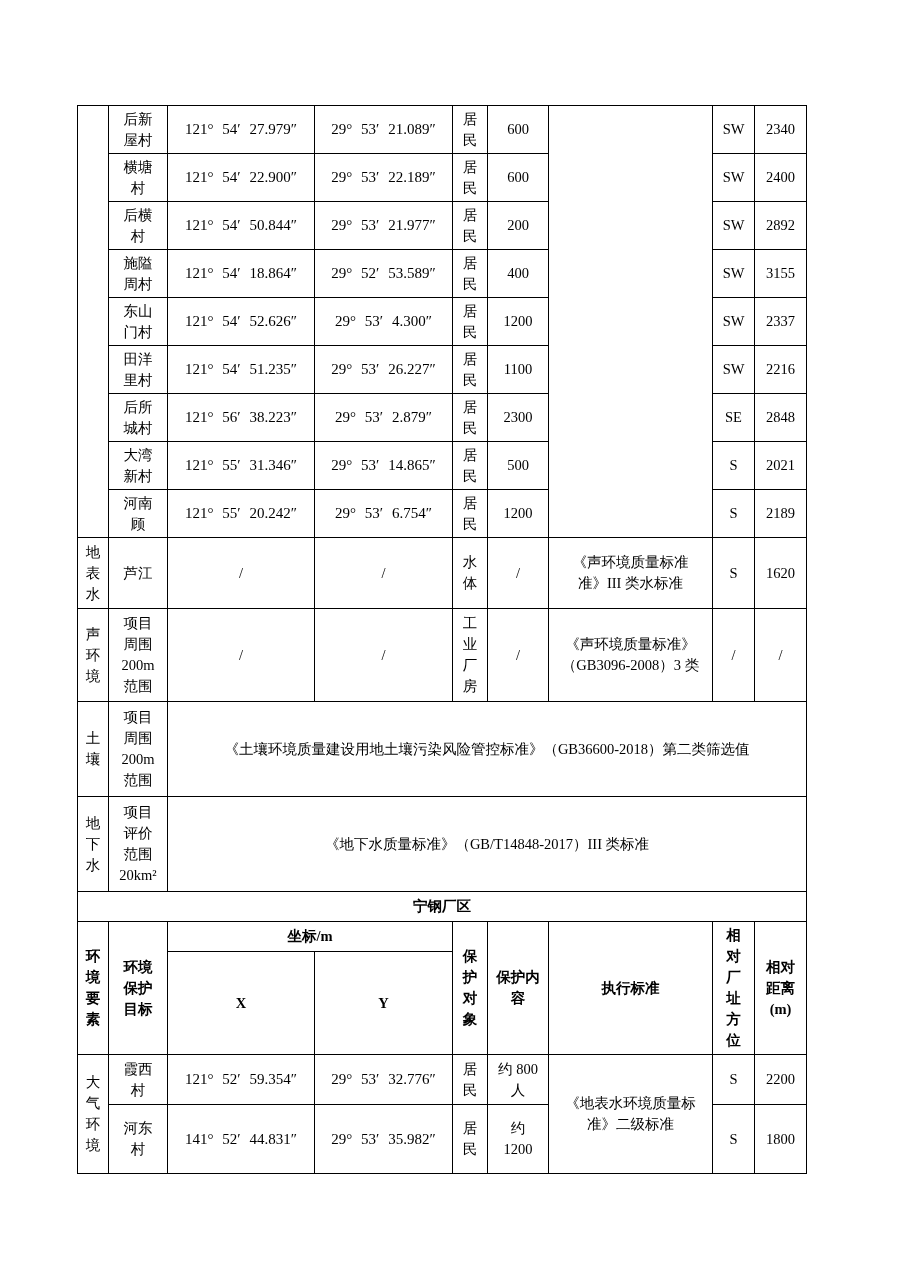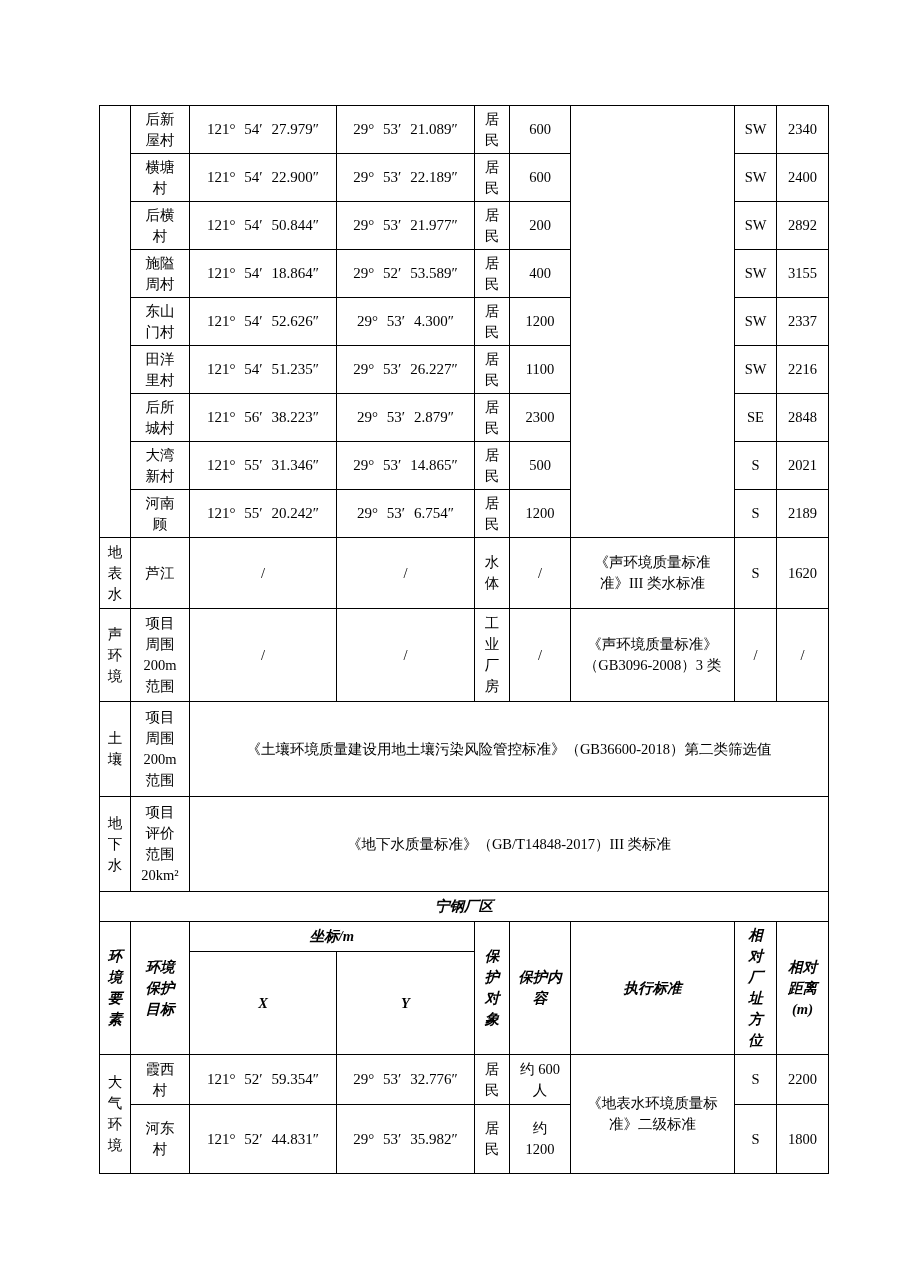--- a/index.html
+++ b/index.html
@@ -11,21 +11,21 @@
   }
   .page {
     position: relative;
     width: 900px;
     height: 1272px;
     background: #ffffff;
     overflow: hidden;
   }
   table.epa {
     position: absolute;
-    left: 99px;
+    left: 77px;
     top: 105px;
     width: 729px;
     border-collapse: collapse;
     table-layout: fixed;
     border-radius: 15px;
   }
   table.epa td {
     border: 1px solid #000000;
     text-align: center;
     vertical-align: middle;
@@ -33,21 +33,21 @@
     font-size: 14.5px;
     line-height: 21px;
     padding: 0 2px;
     overflow: hidden;
   }
   table.epa td.coord {
     font-size: 15px;
     word-spacing: 5px;
     white-space: nowrap;
   }
-  table.epa td.bold { font-weight: bold; font-style: italic; }
+  table.epa td.bold { font-weight: bold; }
   tr.rv      { height: 48px; }
   tr.r-sw    { height: 71px; }
   tr.r-noise { height: 93px; }
   tr.r-soil  { height: 95px; }
   tr.r-gw    { height: 95px; }
   tr.r-section { height: 30px; }
   tr.r-h1    { height: 30px; }
   tr.r-h2    { height: 103px; }
   tr.r-a1    { height: 50px; }
   tr.r-a2    { height: 69px; }
@@ -269,31 +269,31 @@
         <td rowspan="2">大
 气
 环
 境</td>
         <td>霞西
 村</td>
         <td class="coord">121° 52′ 59.354″</td>
         <td class="coord">29° 53′ 32.776″</td>
         <td>居
 民</td>
-        <td>约 600
+        <td>约 800
 人</td>
         <td rowspan="2">《地表水环境质量标
 准》二级标准</td>
         <td>S</td>
         <td>2200</td>
       </tr>
       <tr class="r-a2">
         <td>河东
 村</td>
-        <td class="coord">121° 52′ 44.831″</td>
+        <td class="coord">141° 52′ 44.831″</td>
         <td class="coord">29° 53′ 35.982″</td>
         <td>居
 民</td>
         <td>约
 1200</td>
         <td>S</td>
         <td>1800</td>
       </tr>
     </tbody>
   </table>

